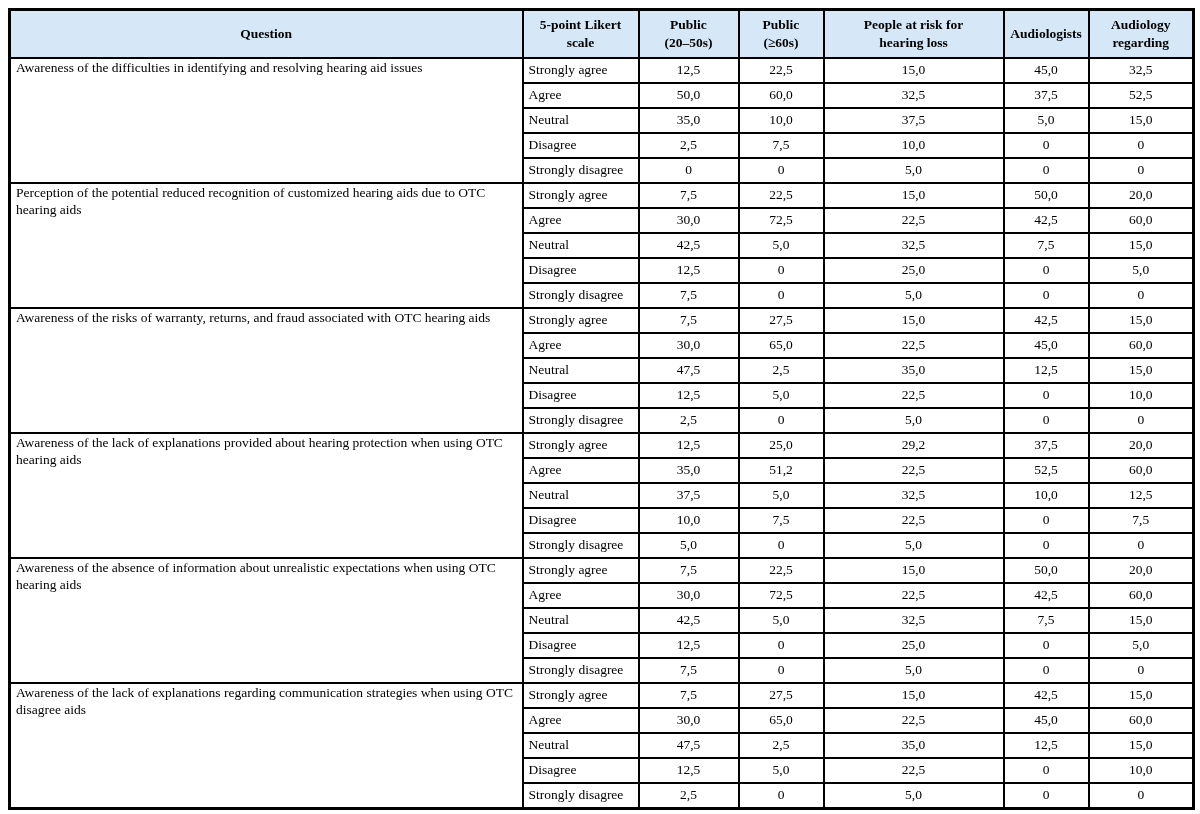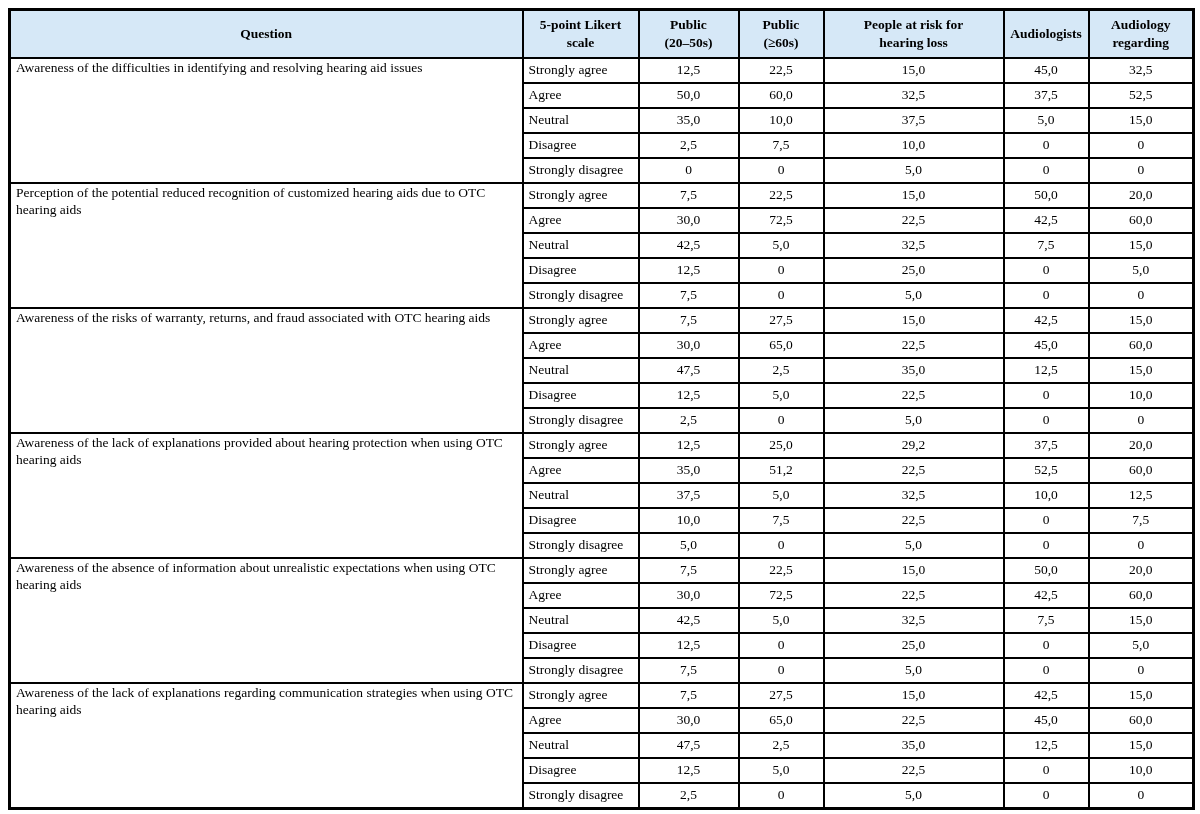--- a/index.html
+++ b/index.html
@@ -299,21 +299,21 @@
         </tr>
         <tr>
           <td class="likert">Strongly disagree</td>
           <td class="val">7,5</td>
           <td class="val">0</td>
           <td class="val">5,0</td>
           <td class="val">0</td>
           <td class="val">0</td>
         </tr>
         <tr>
-          <td class="q" rowspan="5">Awareness of the lack of explanations regarding communication strategies when using OTC hearing aids</td>
+          <td class="q" rowspan="5">Awareness of the lack of explanations regarding communication strategies when using OTC disagree aids</td>
           <td class="likert">Strongly agree</td>
           <td class="val">7,5</td>
           <td class="val">27,5</td>
           <td class="val">15,0</td>
           <td class="val">42,5</td>
           <td class="val">15,0</td>
         </tr>
         <tr>
           <td class="likert">Agree</td>
           <td class="val">30,0</td>

